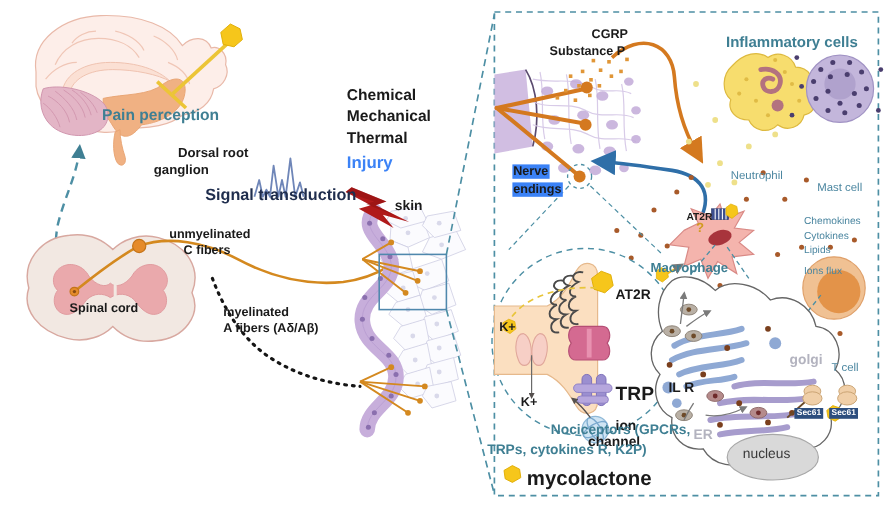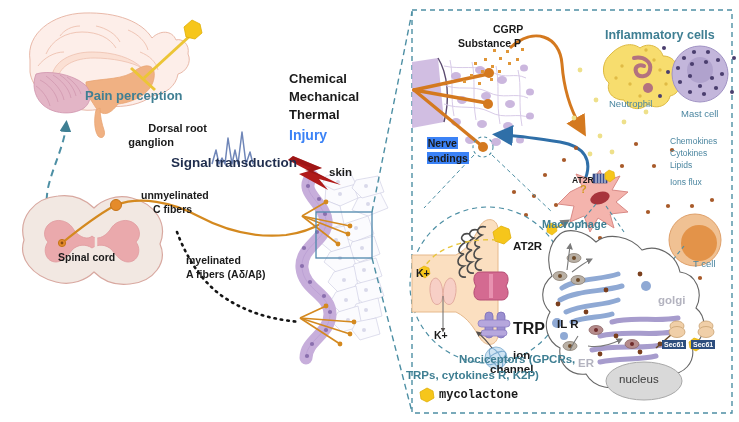--- a/index.html
+++ b/index.html
@@ -29,20 +29,21 @@
   .lbl-black {
     color: #1a1a1a;
     font-weight: bold;
   }
   .lbl-teal {
     color: #3f7f93;
     font-weight: bold;
   }
   .lbl-teal-n {
     color: #4b86a0;
+    margin-top: 43px;
   }
   .lbl-navy {
     color: #1f2d4d;
     font-weight: bold;
   }
   .lbl-red {
     color: #3b82f6;
     font-weight: bold;
   }
   .lbl-grey {
@@ -622,15 +623,15 @@
 
   <div class="sec-tag" style="left:662px; top:340px;">Sec61</div>
   <div class="sec-tag" style="left:691px; top:340px;">Sec61</div>
 
   <div class="lbl lbl-teal" style="left:413px; top:353px; font-size:11.5px;margin-left:46px;">Nociceptors (GPCRs,</div>
   <div class="lbl lbl-teal" style="left:406px; top:369px; font-size:11.5px;">TRPs, cytokines R, K2P)</div>
 
   <svg style="position:absolute; left:419px; top:387px; width:16px; height:16px;" viewBox="0 0 16 16">
     <polygon points="8,1 14,4 15,11 8,15 2,12 1,5" fill="#f6c61b" stroke="#e0ae06" stroke-width="0.8"></polygon>
   </svg>
-  <div class="lbl lbl-black" style="left:439px; top:389px; font-size:12px;font-family:Liberation Mono, monospace;">mycolactone</div>
+  <div class="lbl lbl-black" style="left:439px; top:389px; font-size:17px;">mycolactone</div>
 
 </div>
 
 </body></html>

